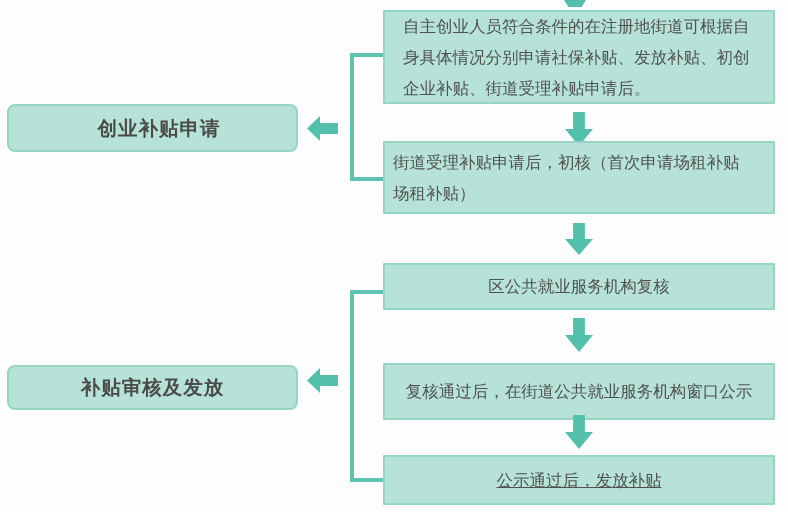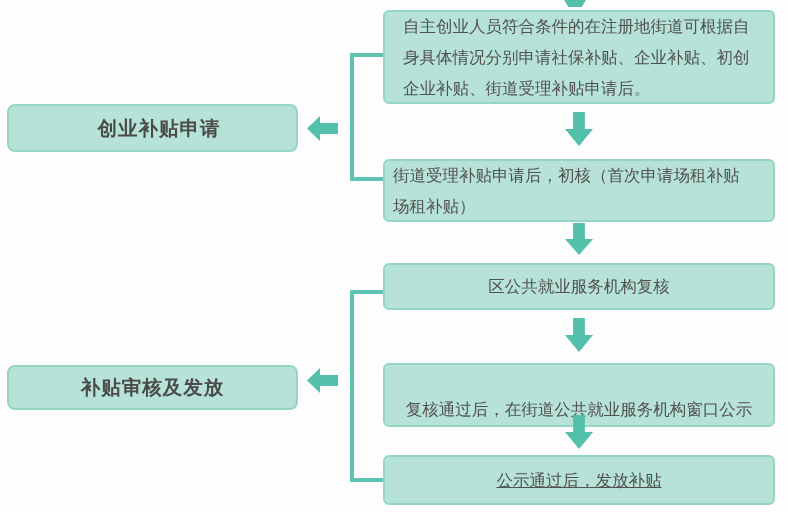--- a/index.html
+++ b/index.html
@@ -22,21 +22,21 @@
   }
   .box {
     position: absolute;
     background: var(--box-fill);
     border: 2px solid var(--box-border);
     box-sizing: border-box;
   }
   .step {
     left: 383px;
     width: 392px;
-    border-radius: 6px;
+    border-radius: 1px;
     font-size: 16.5px;
     line-height: 31px;
     color: var(--text);
   }
   .step.left-text {
     display: flex;
     flex-direction: column;
     justify-content: center;
     padding: 0 18px;
   }
@@ -93,40 +93,40 @@
   }
   .line { white-space: nowrap; }
 </style>
 </head>
 <body>
 
 <div class="top-stub"></div>
 
 <div class="box step left-text" style="top:10px; height:94px;">
   <div class="line">自主创业人员符合条件的在注册地街道可根据自</div>
-  <div class="line">身具体情况分别申请社保补贴、企业补贴、初创</div>
+  <div class="line">身具体情况分别申请社保补贴、发放补贴、初创</div>
   <div class="line">企业补贴、街道受理补贴申请后。</div>
 </div>
 
 <div class="down-arrow" style="top:112px;"></div>
 
-<div class="box step left-text" style="top:159px; height:63px;padding-left:8px;">
+<div class="box step left-text" style="top:141px; height:73px;padding-left:8px;">
   <div class="line">街道受理补贴申请后，初核（首次申请场租补贴</div>
   <div class="line">场租补贴）</div>
 </div>
 
 <div class="down-arrow" style="top:223px; height:32px;"></div>
 
 <div class="box step center-text" style="top:263px; height:47px;text-align:right;">
   <div class="line">区公共就业服务机构复核</div>
 </div>
 
 <div class="down-arrow" style="top:318px;"></div>
 
-<div class="box step center-text" style="top:363px; height:64px;align-items:flex-end;">
+<div class="box step center-text" style="top:363px; height:57px;">
   <div class="line">复核通过后，在街道公共就业服务机构窗口公示</div>
 </div>
 
 <div class="down-arrow" style="top:415px;"></div>
 
 <div class="box step center-text" style="top:455px; height:50px;text-decoration:underline;">
   <div class="line">公示通过后，发放补贴</div>
 </div>
 
 <div class="bracket" style="top:53px; height:128px;"></div>

